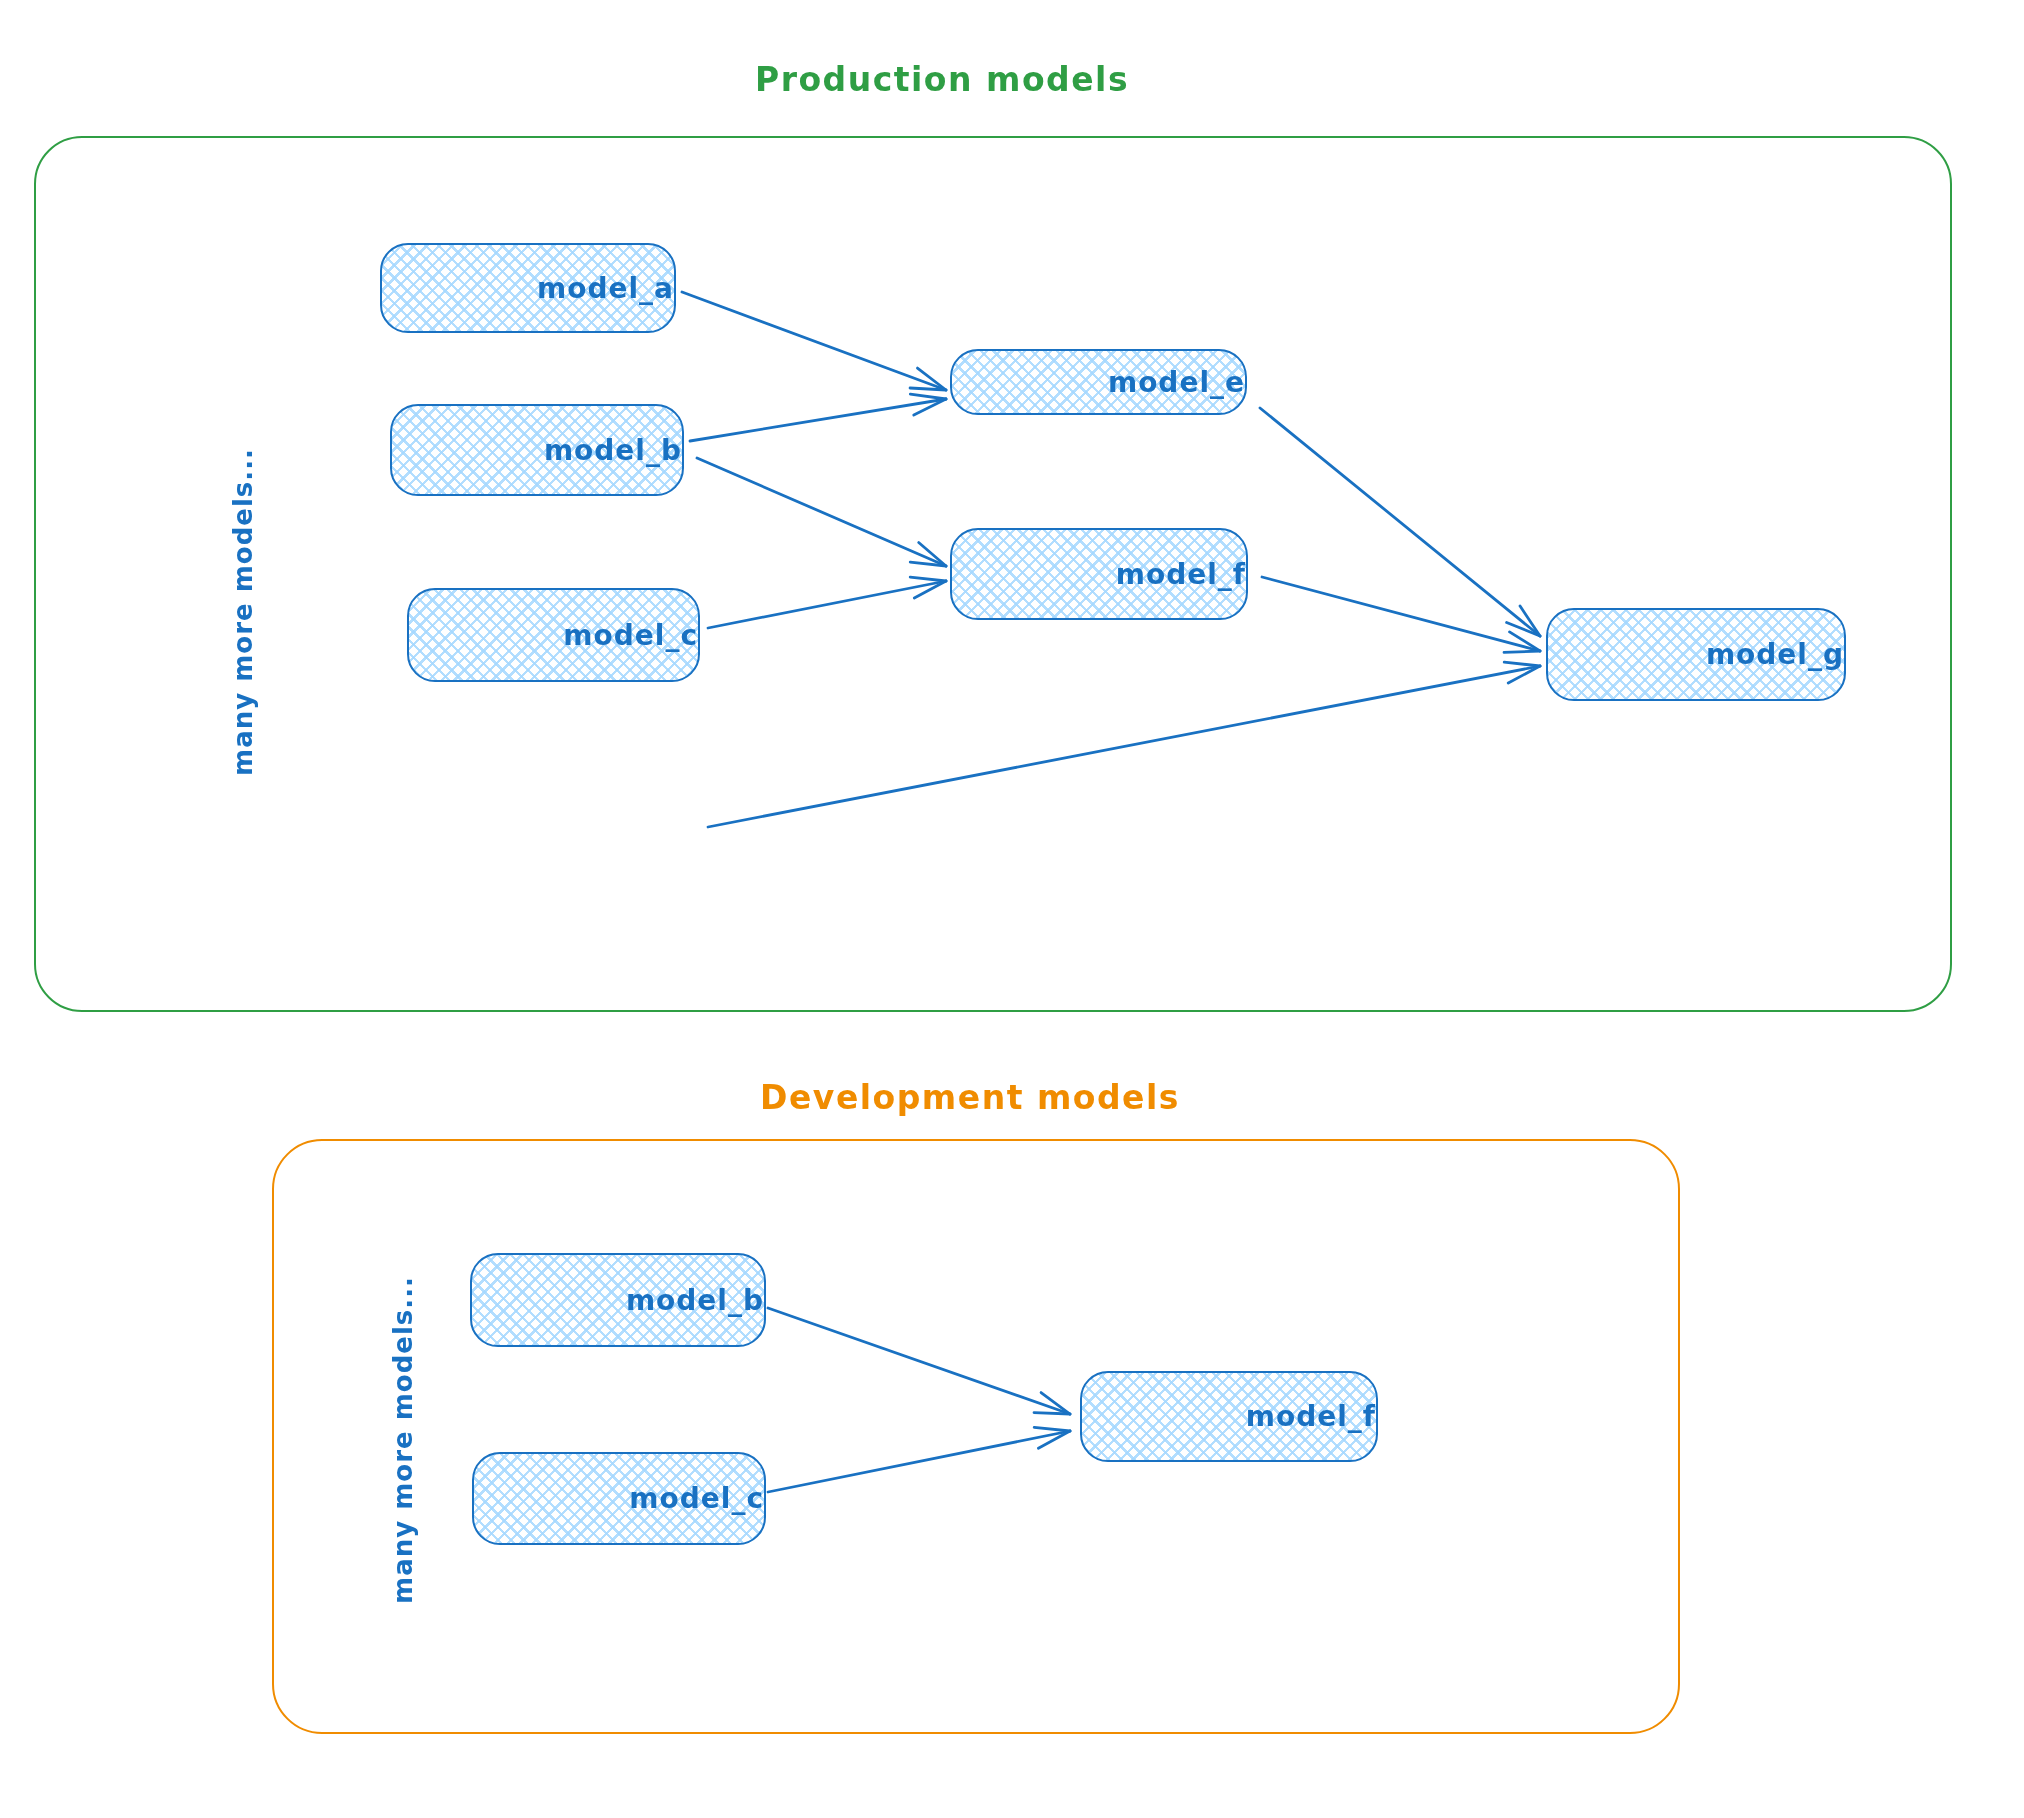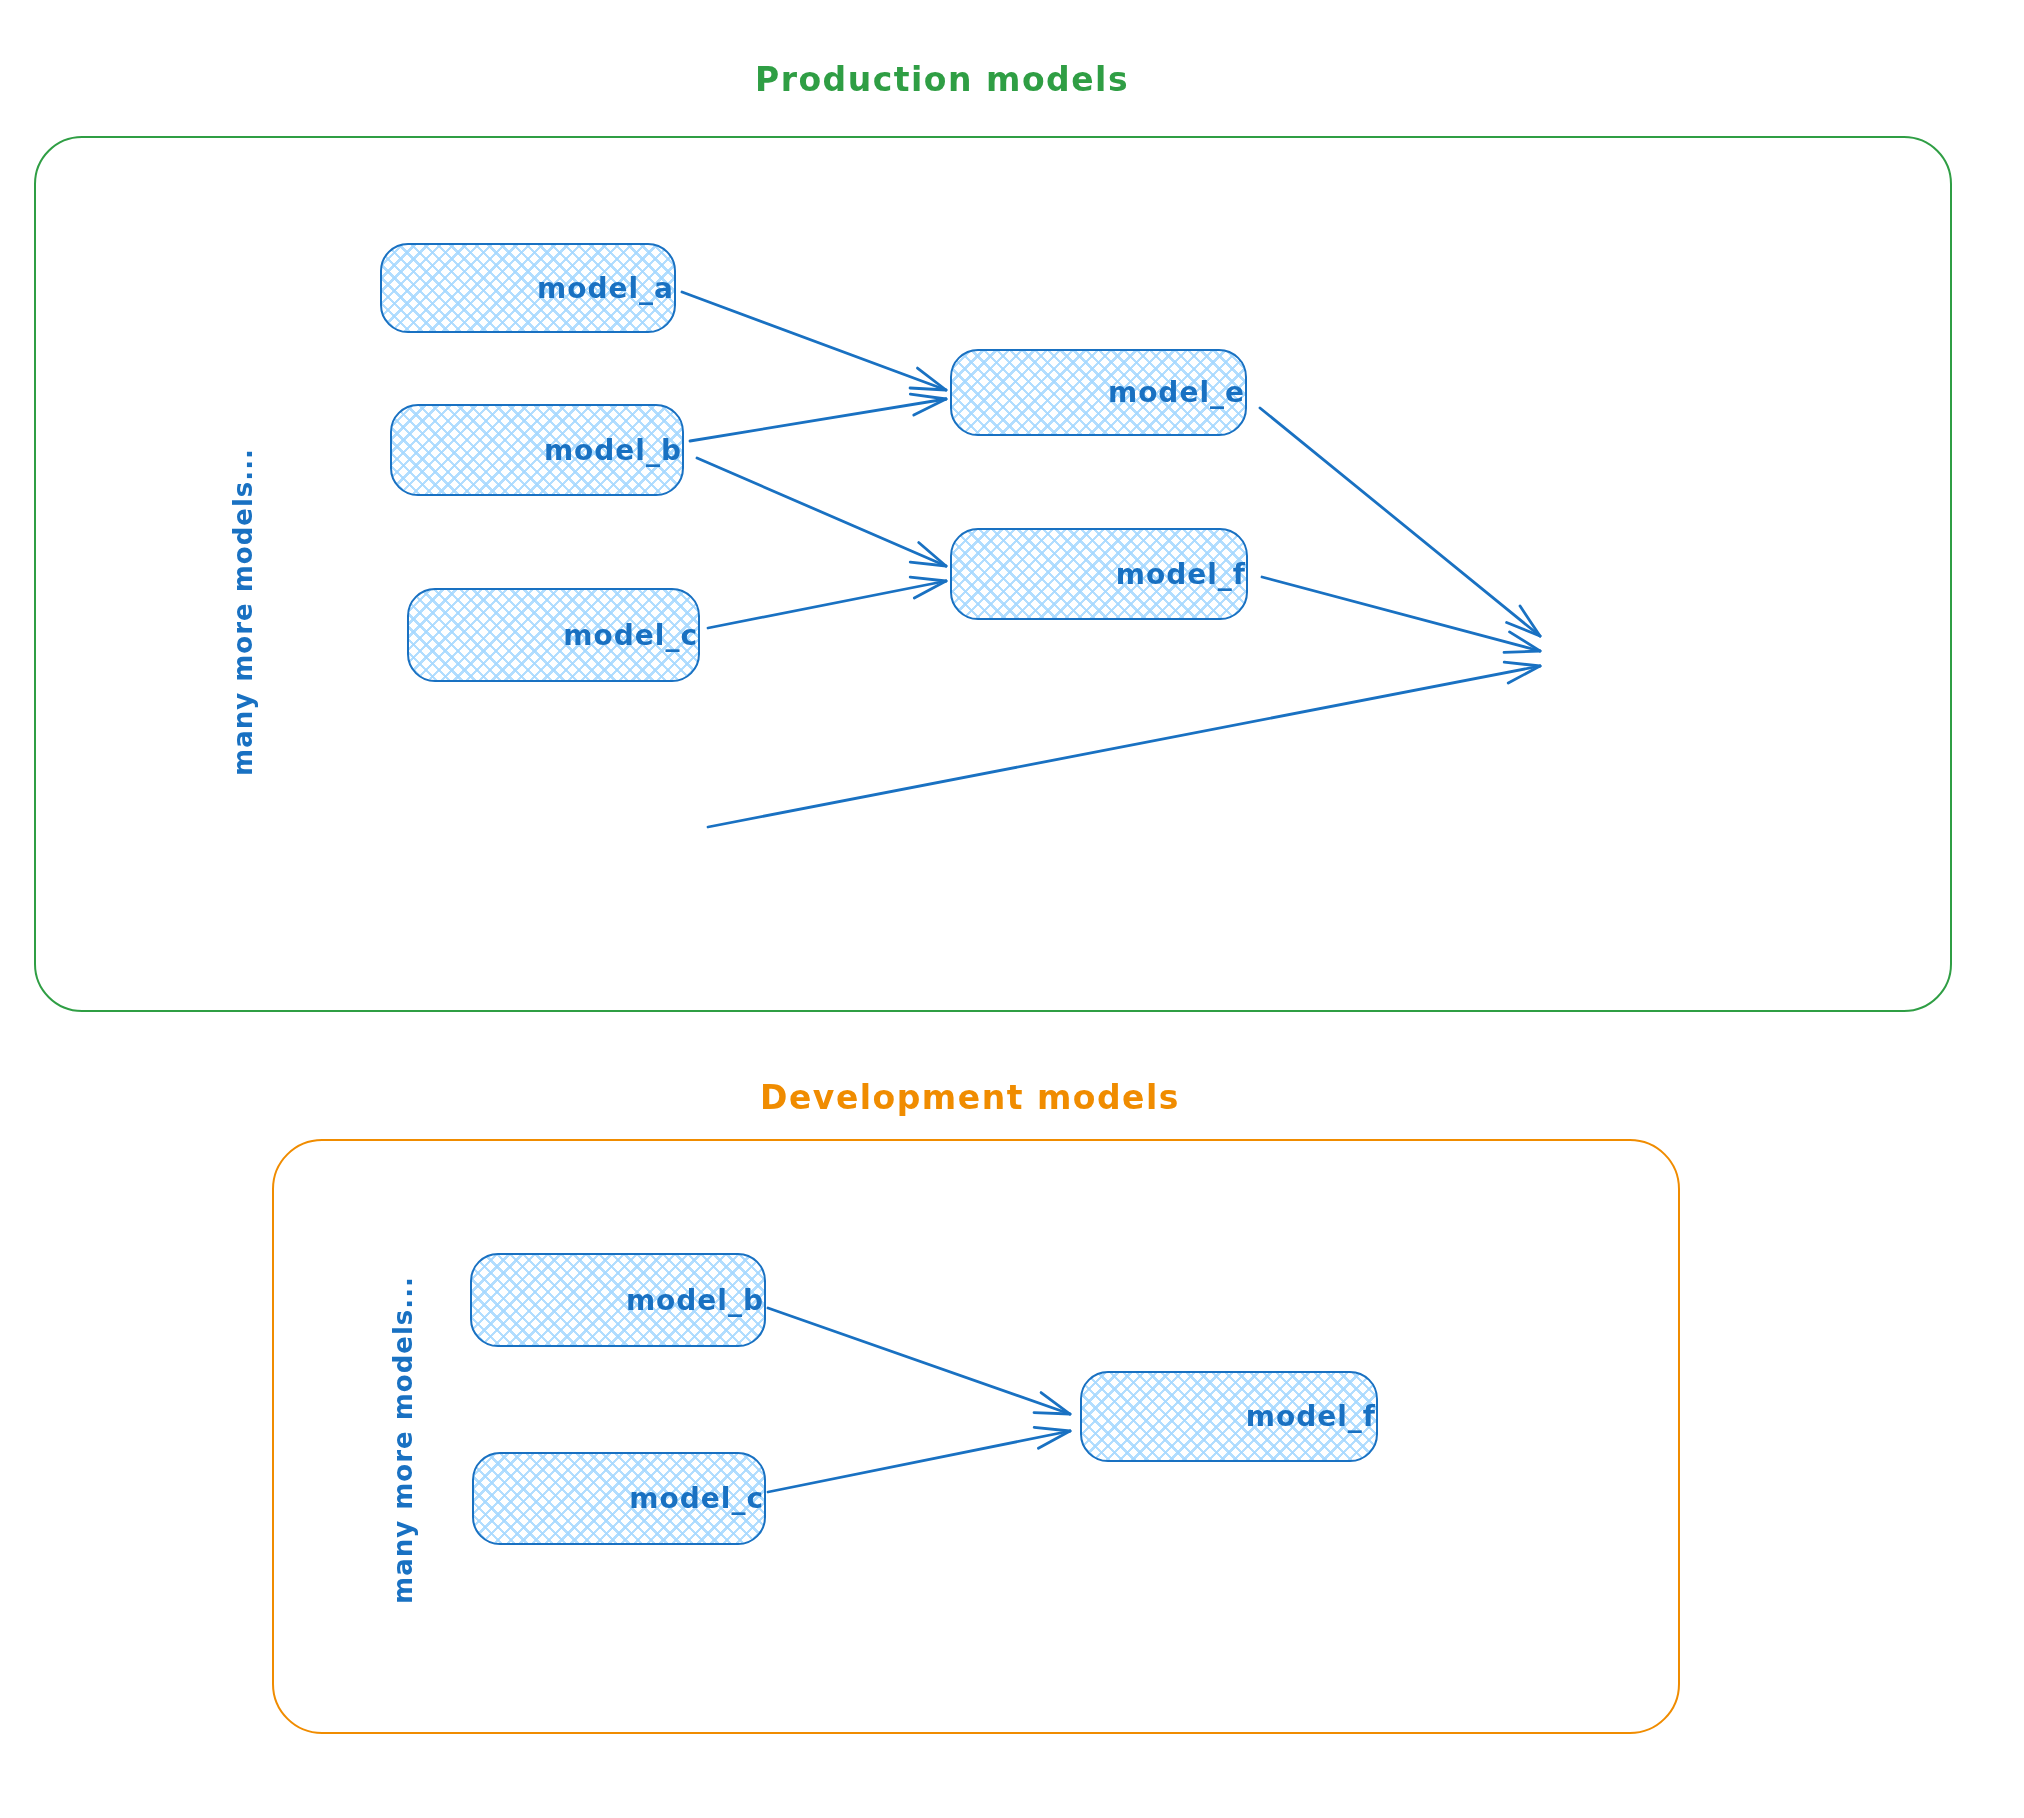--- a/index.html
+++ b/index.html
@@ -127,25 +127,28 @@
   <div class="side-label" style="left: 403px; top: 1440px; color: rgb(25, 113, 194);">many more models...</div>
 <div class="node" style="left: 380px; top: 243px; width: 296px; height: 90px; border-color: rgb(25, 113, 194);">
       <span class="node-label" style="color: rgb(25, 113, 194);">model_a</span>
     </div>
     <div class="node" style="left: 390px; top: 404px; width: 294px; height: 92px; border-color: rgb(25, 113, 194);">
       <span class="node-label" style="color: rgb(25, 113, 194);">model_b</span>
     </div>
     <div class="node" style="left: 407px; top: 588px; width: 293px; height: 94px; border-color: rgb(25, 113, 194);">
       <span class="node-label" style="color: rgb(25, 113, 194);">model_c</span>
     </div>
-    <div class="node" style="left: 950px; top: 349px; width: 297px; height: 87px; border-color: rgb(25, 113, 194); padding-left: 16px;">
+    <div class="node" style="left: 950px; top: 349px; width: 297px; height: 66px; border-color: rgb(25, 113, 194); padding-left: 16px;">
       <span class="node-label" style="color: rgb(25, 113, 194);">model_e</span>
     </div>
     <div class="node" style="left: 950px; top: 528px; width: 298px; height: 92px; border-color: rgb(25, 113, 194);">
       <span class="node-label" style="color: rgb(25, 113, 194);">model_f</span>
+    </div>
+    <div class="node" style="left: 1546px; top: 608px; width: 300px; height: 93px; border-color: rgb(25, 113, 194);">
+      <span class="node-label" style="color: rgb(25, 113, 194);">model_g</span>
     </div>
     <div class="node" style="left: 470px; top: 1253px; width: 296px; height: 94px; border-color: rgb(25, 113, 194);">
       <span class="node-label" style="color: rgb(25, 113, 194);">model_b</span>
     </div>
     <div class="node" style="left: 472px; top: 1452px; width: 294px; height: 93px; border-color: rgb(25, 113, 194);">
       <span class="node-label" style="color: rgb(25, 113, 194);">model_c</span>
     </div>
     <div class="node" style="left: 1080px; top: 1371px; width: 298px; height: 91px; border-color: rgb(25, 113, 194);">
       <span class="node-label" style="color: rgb(25, 113, 194);">model_f</span>
     </div>

